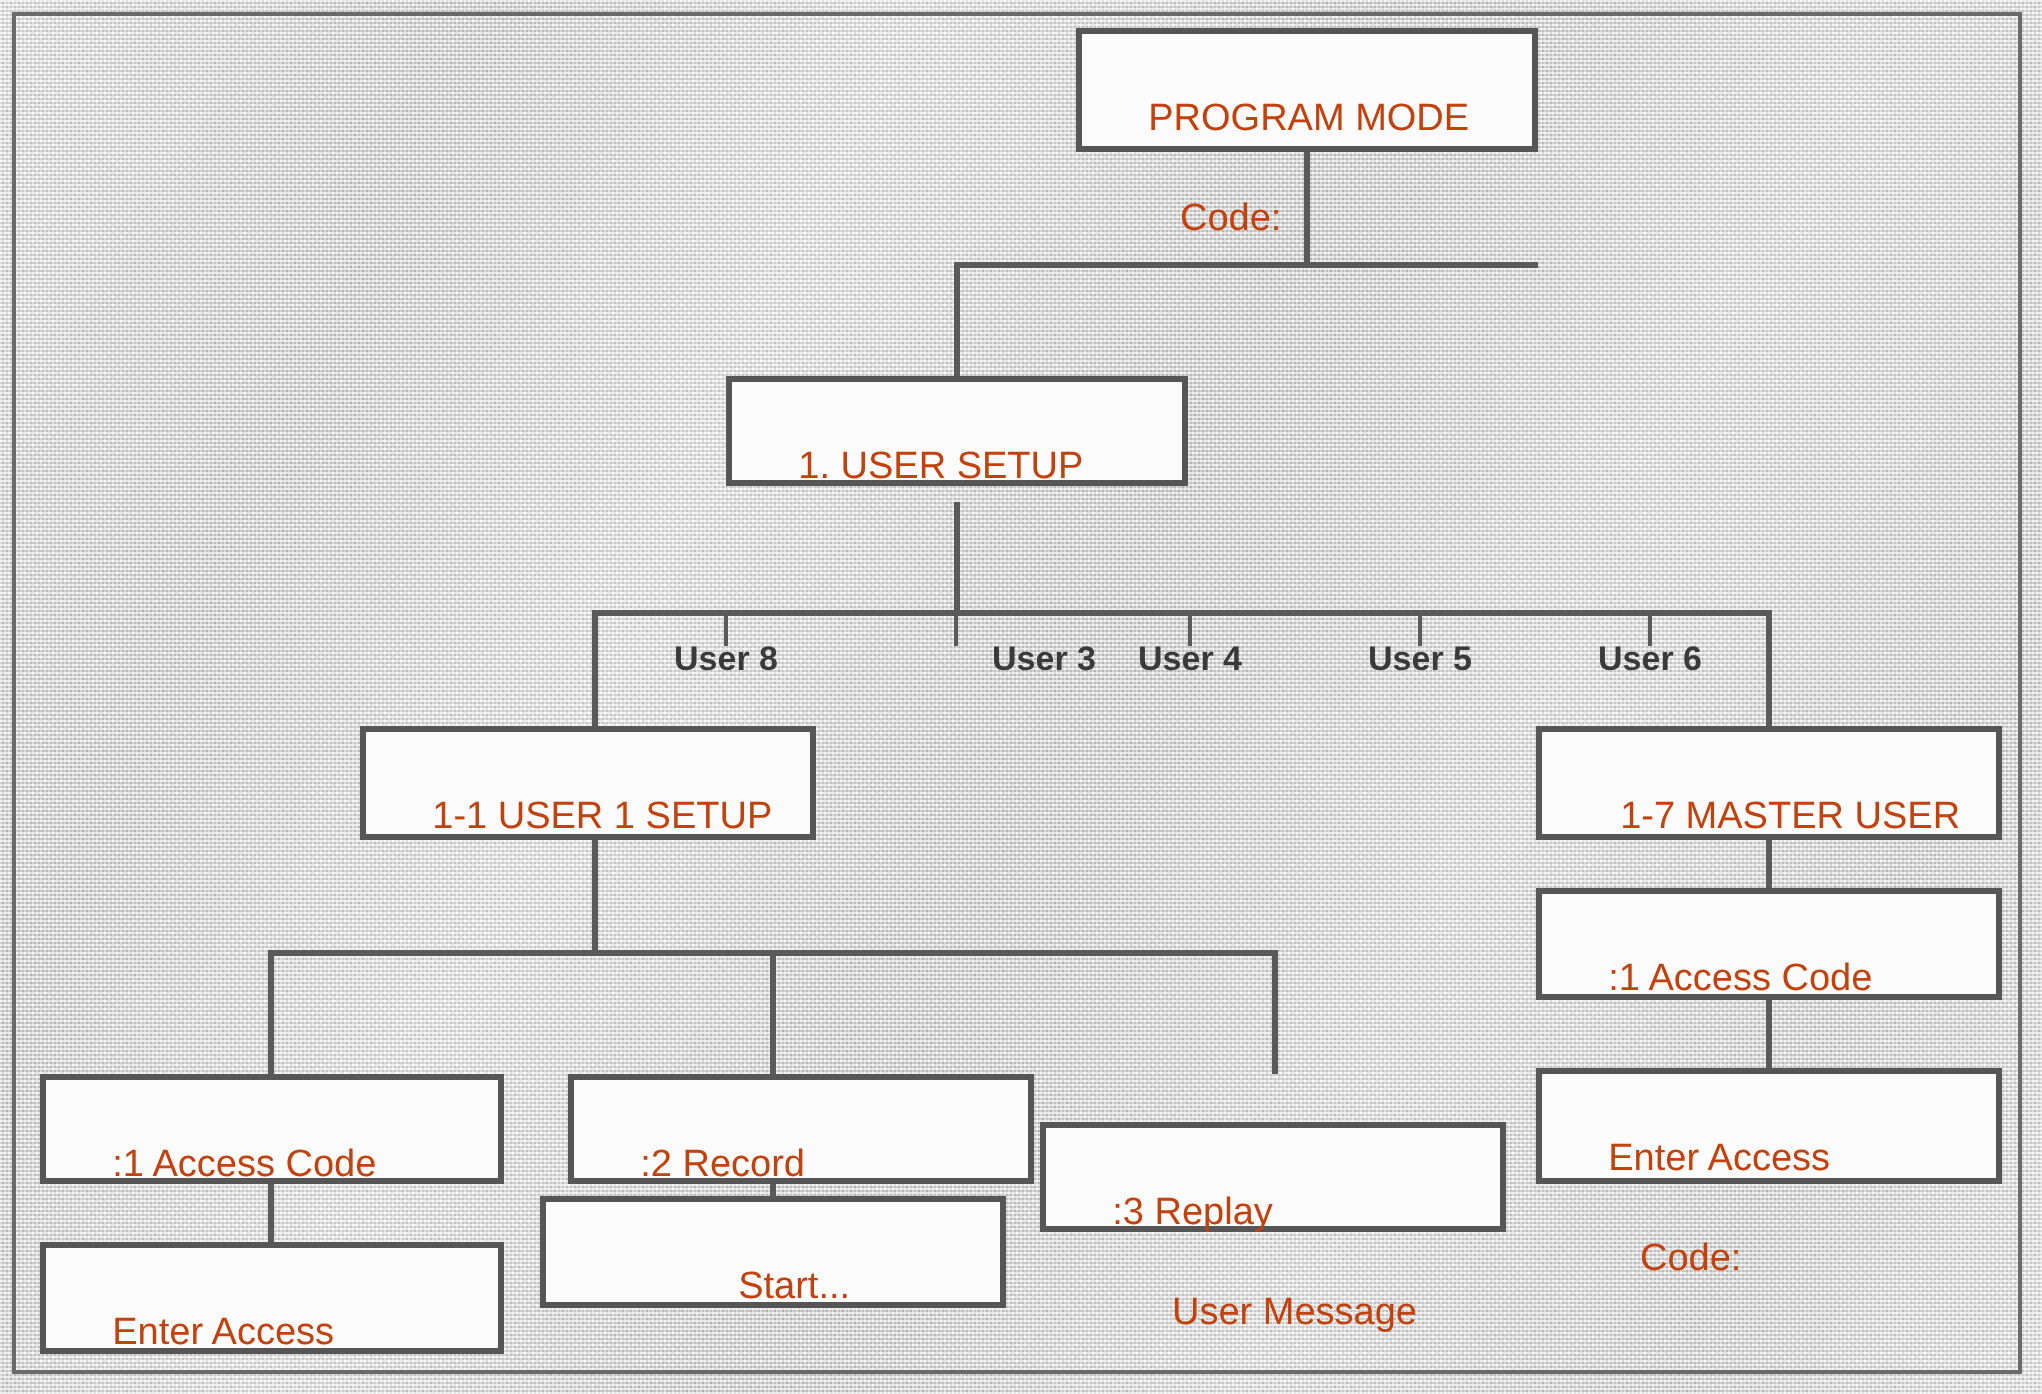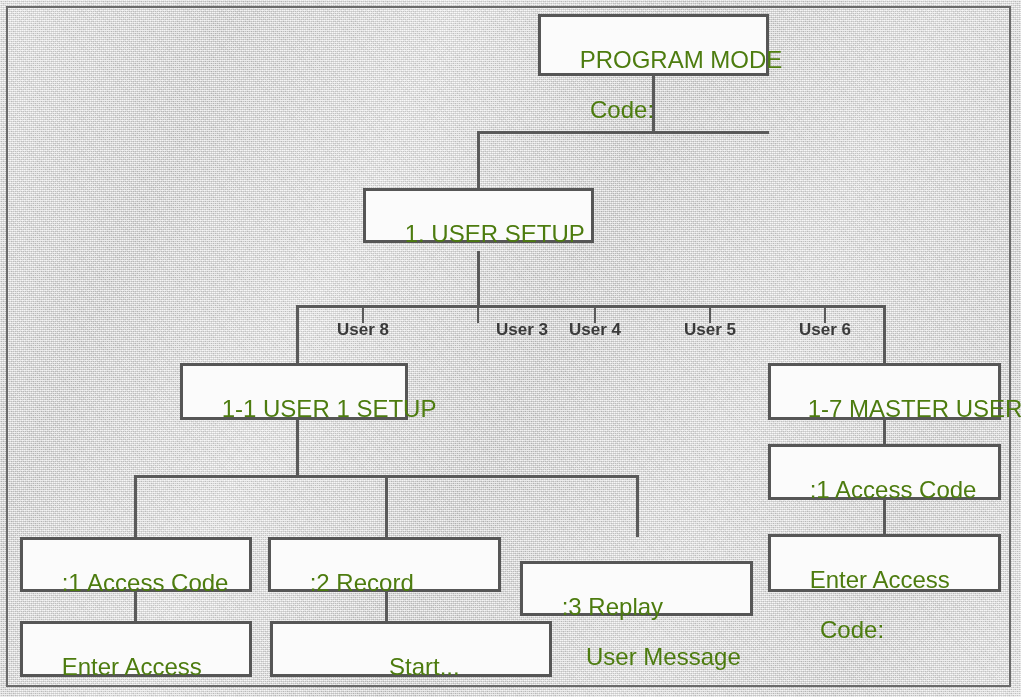--- a/index.html
+++ b/index.html
@@ -38,22 +38,22 @@
     border: 2px solid #6a6a6a;
     box-sizing: border-box;
     pointer-events: none;
   }
 
   .node {
     position: absolute;
     box-sizing: border-box;
     background: #fbfbfb;
     border: 3px solid #565656;
-    color: #4d7c0f;
-    font-size: 24px;
+    color: #c2410c;
+    font-size: 19px;
     line-height: 25px;
     padding: 5px 10px 5px 12px;
     z-index: 5;
     white-space: pre;
   }
   .node.center { text-align: center; padding-left: 10px; }
   .node .l2 { display: block; margin-left: 37px; }
   .node .indent { padding-left: 14px; }
 
   .label {
@@ -147,32 +147,32 @@
   <div class="node" style="left:768px; top:534px; width:233px; height:58px;">
     <span>Enter Access</span>
     <span class="l2">Code:</span>
   </div>
 
   <div class="node" style="left:20px; top:537px; width:232px; height:55px;">
     <span>:1 Access Code</span>
     <span class="l2 indent">xxxx</span>
   </div>
 
-  <div class="node" style="left:268px; top:537px; width:233px; height:55px;">
+  <div class="node" style="left:284px; top:537px; width:233px; height:55px;">
     <span>:2 Record</span>
     <span class="l2 indent">User Message</span>
   </div>
 
   <div class="node" style="left:520px; top:561px; width:233px; height:55px;">
     <span>:3 Replay</span>
     <span class="l2 indent">User Message</span>
   </div>
 
   <div class="node" style="left:20px; top:621px; width:232px; height:56px;">
     <span>Enter Access</span>
     
   </div>
 
-  <div class="node center" style="left:270px; top:621px; width:282px; height:56px;">
+  <div class="node center" style="left:270px; top:598px; width:233px; height:56px;">
     <span>Start...</span>
     
   </div>
 </div>
 
 </body></html>

